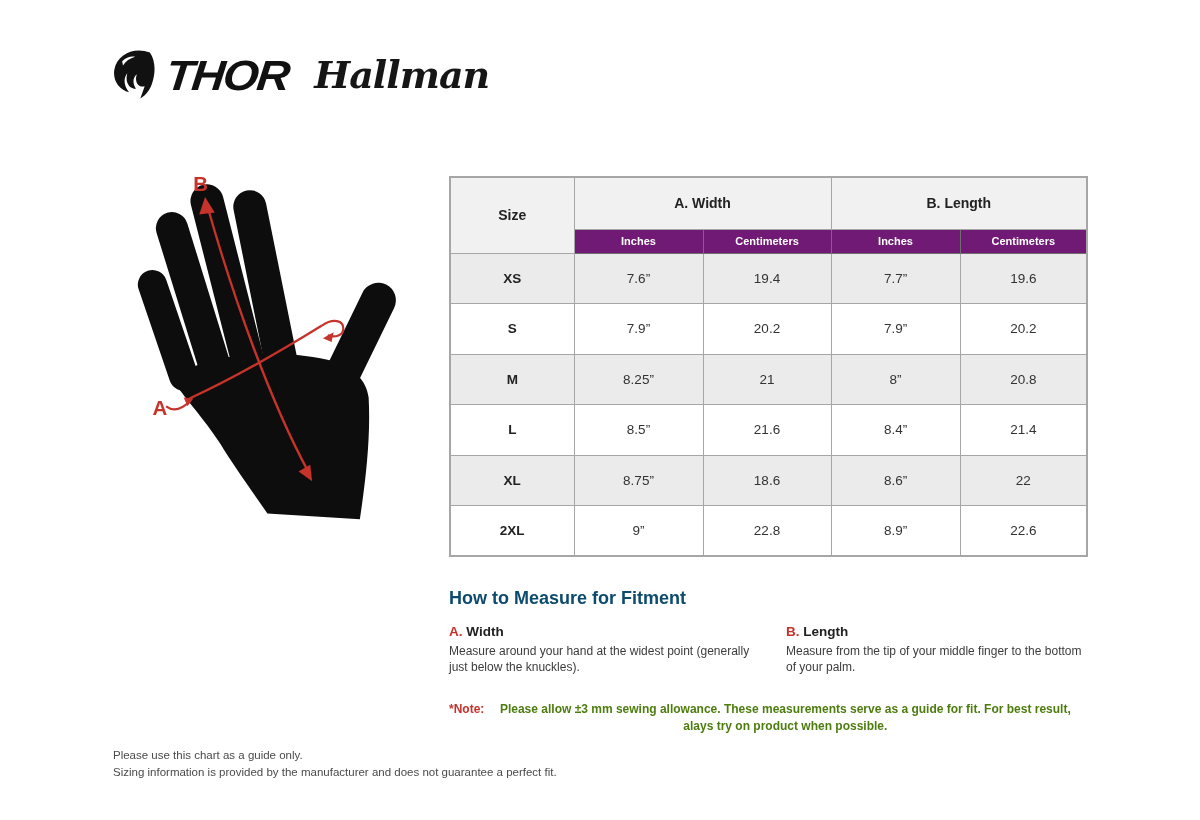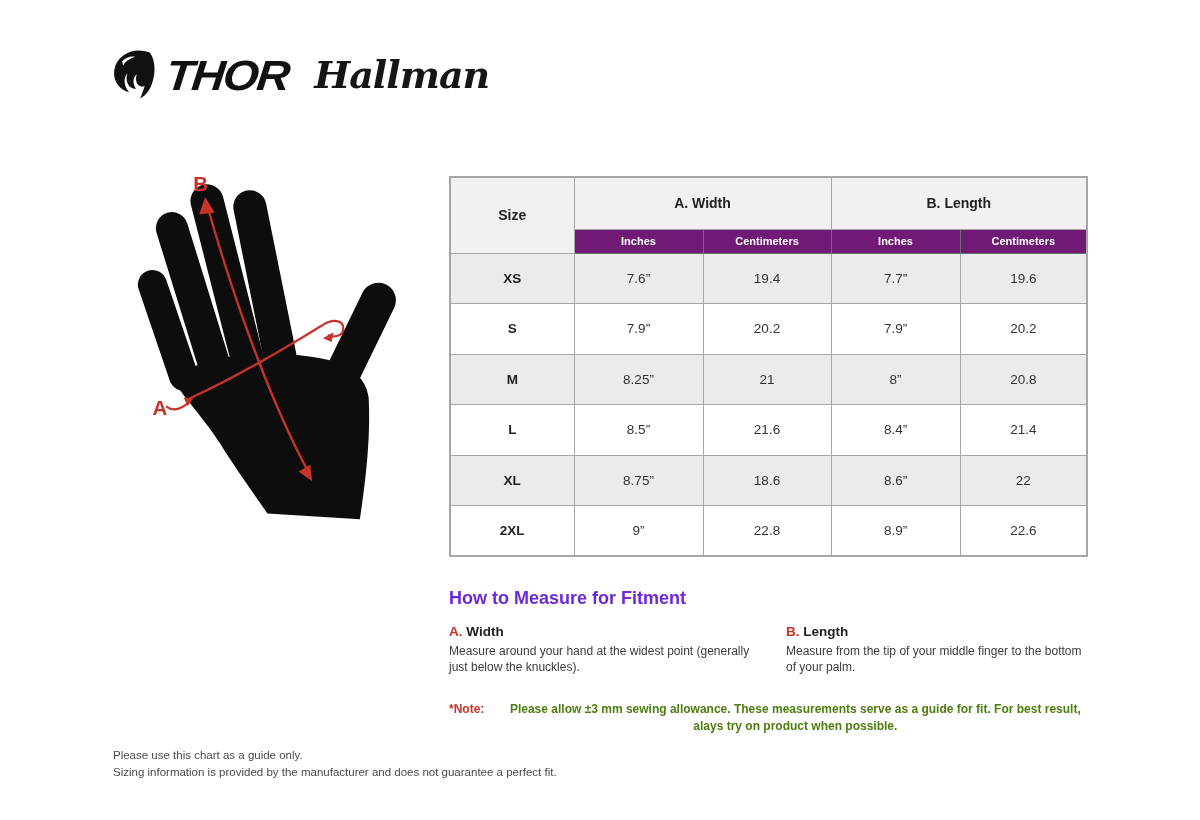--- a/index.html
+++ b/index.html
@@ -103,37 +103,37 @@
   tbody tr td { background: #ffffff; }
   tbody td.size-cell { font-weight: 700; color: #222222; }
 
   
   .howto-title {
     position: absolute;
     left: 449px;
     top: 588px;
     font-size: 18px;
     font-weight: 700;
-    color: #6d28d9;
+    color: #0c4a6e;
   }
   .measure-col { position: absolute; top: 624px; }
   .measure-col.col-a { left: 449px; width: 316px; }
   .measure-col.col-b { left: 786px; width: 300px; }
   .measure-head { font-size: 13.5px; font-weight: 700; color: #222222; margin-bottom: 4px; }
   .measure-head .red-letter { color: #c5332b; }
   .measure-text { font-size: 12px; line-height: 16px; color: #3c3c3c; }
 
   
   .note-row {
     position: absolute;
     left: 449px;
     top: 701px;
     width: 640px;
     display: flex;
-    gap: 22px;
+    gap: 12px;
   }
   .note-label { color: #c5332b; font-weight: 700; font-size: 12px; line-height: 17px; white-space: nowrap; }
   .note-text { font-weight: 700; font-size: 12px; line-height: 17px; color: #4d7c0f; width: 578px; text-align: center; }
 
   
   .footer {
     position: absolute;
     left: 113px;
     top: 747px;
     font-size: 11.5px;

